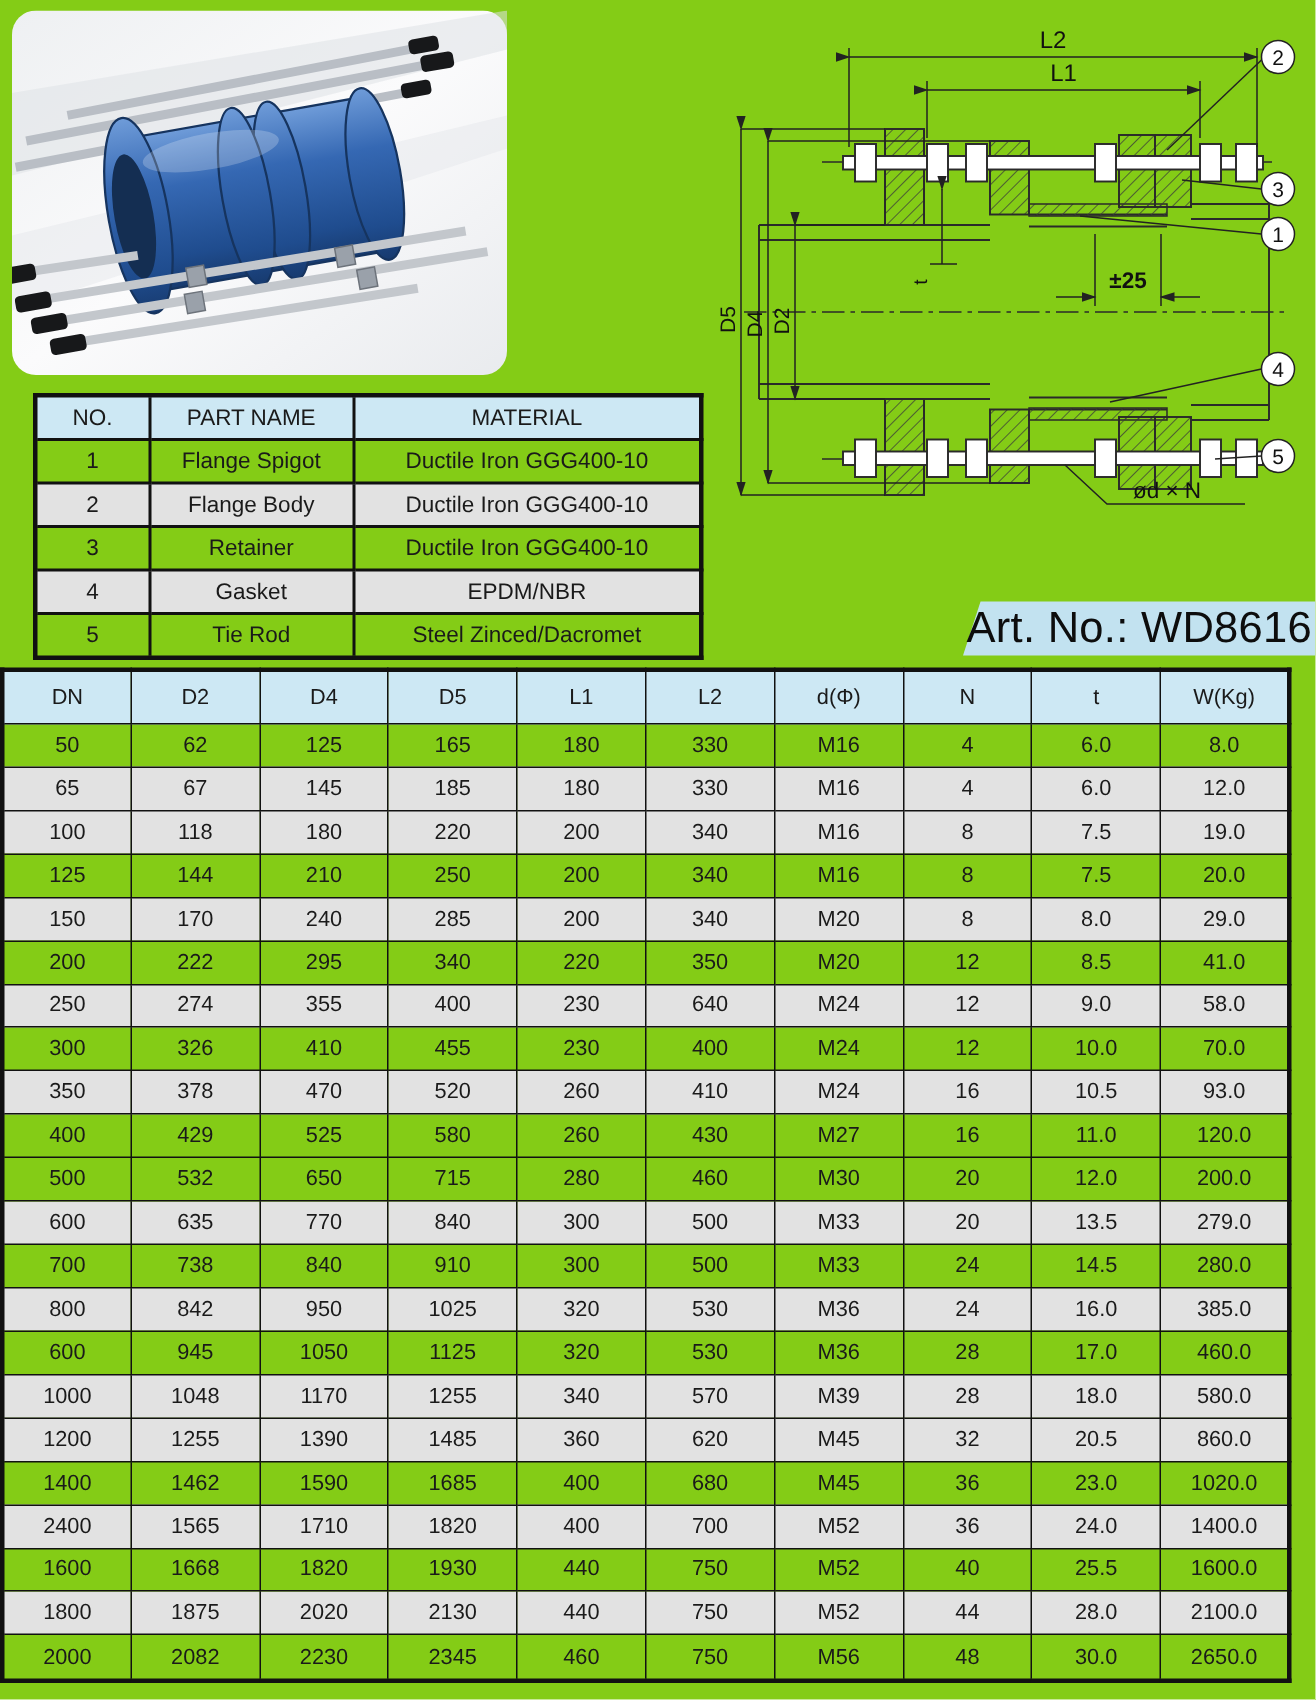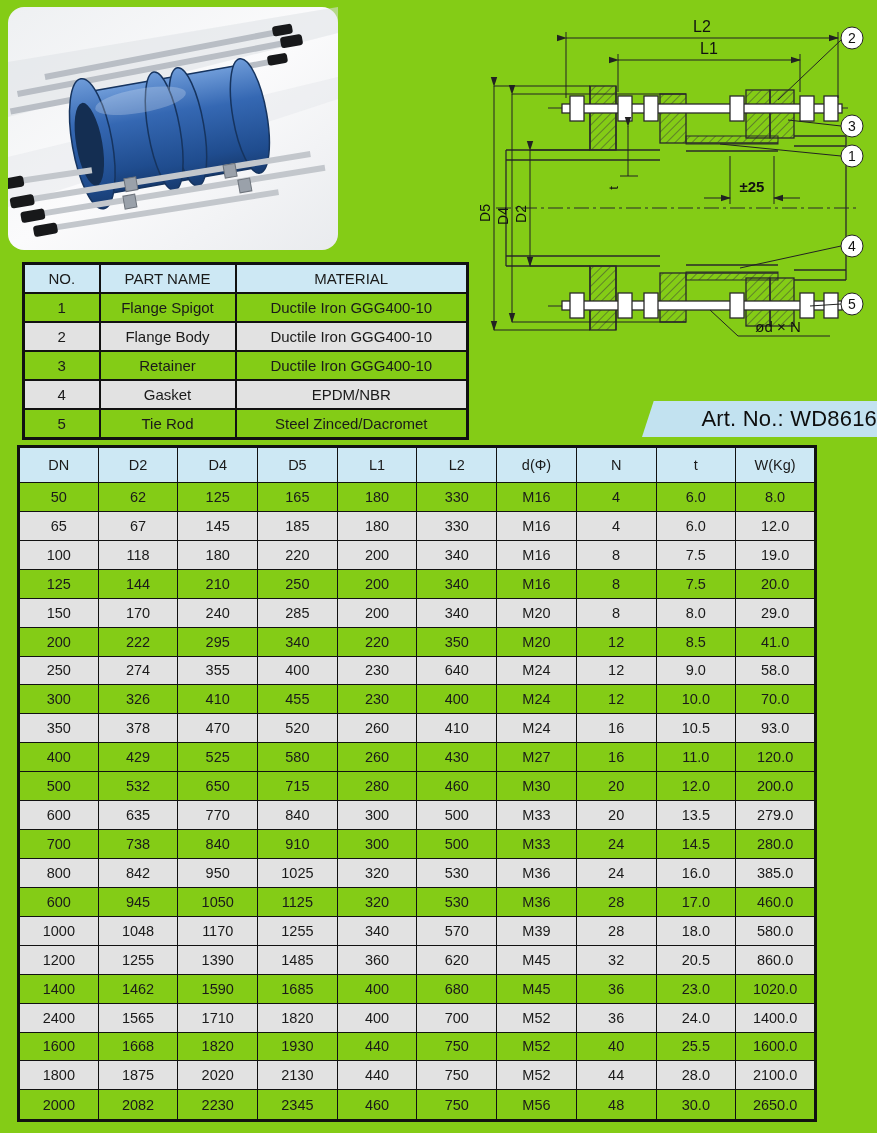--- a/index.html
+++ b/index.html
@@ -21,25 +21,25 @@
   }
   .parts thead th { background:#cde8f4; }
   .parts tbody tr.alt { background:#e2e2e2; }
   
   .art-badge { position:absolute; left:642px; top:401px; width:235px; height:36px; }
   .art-badge .bg {
     position:absolute; left:0; top:0; right:-30px; bottom:0; background:#c2e2f0;
     transform:skewX(-18deg); transform-origin:left bottom;
   }
   .art-badge .label {
-    position:relative; display:block; line-height:36px; text-align:right;
-    font-size:22px; color:#0d0d0d; letter-spacing:0.2px;
+    position:relative; display:block; line-height:36px; text-align:center;
+    font-size:29px; color:#0d0d0d; letter-spacing:0.2px;
   }
   
-  .dim { position:absolute; left:17px; top:445px; width:800px; height:677px; border:3px solid #111; }
+  .dim { position:absolute; left:0; top:445px; width:861px; height:677px; border:3px solid #111; }
   .dim th, .dim td {
     border:1.5px solid #111; text-align:center; vertical-align:middle;
     font-size:14.5px; font-weight:400; padding:0 2px; white-space:nowrap;
   }
   .dim thead th { background:#cde8f4; height:34px; }
   .dim tbody tr.alt { background:#e2e2e2; }
 </style>
 </head>
 <body>
 

